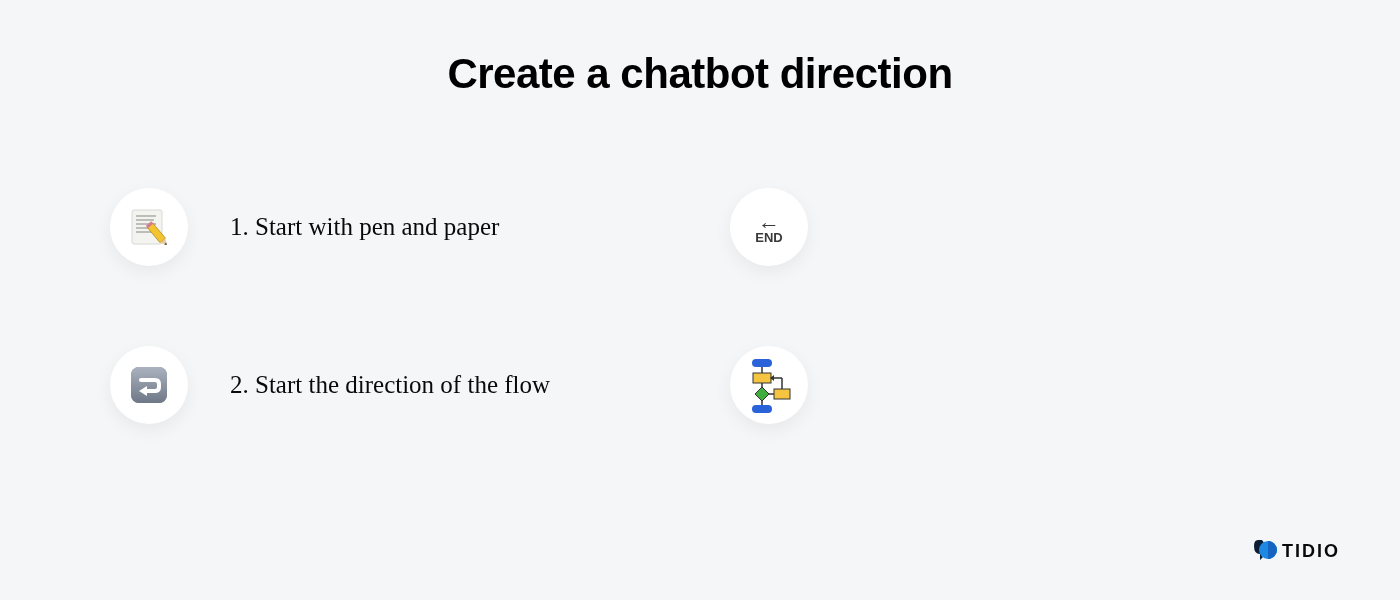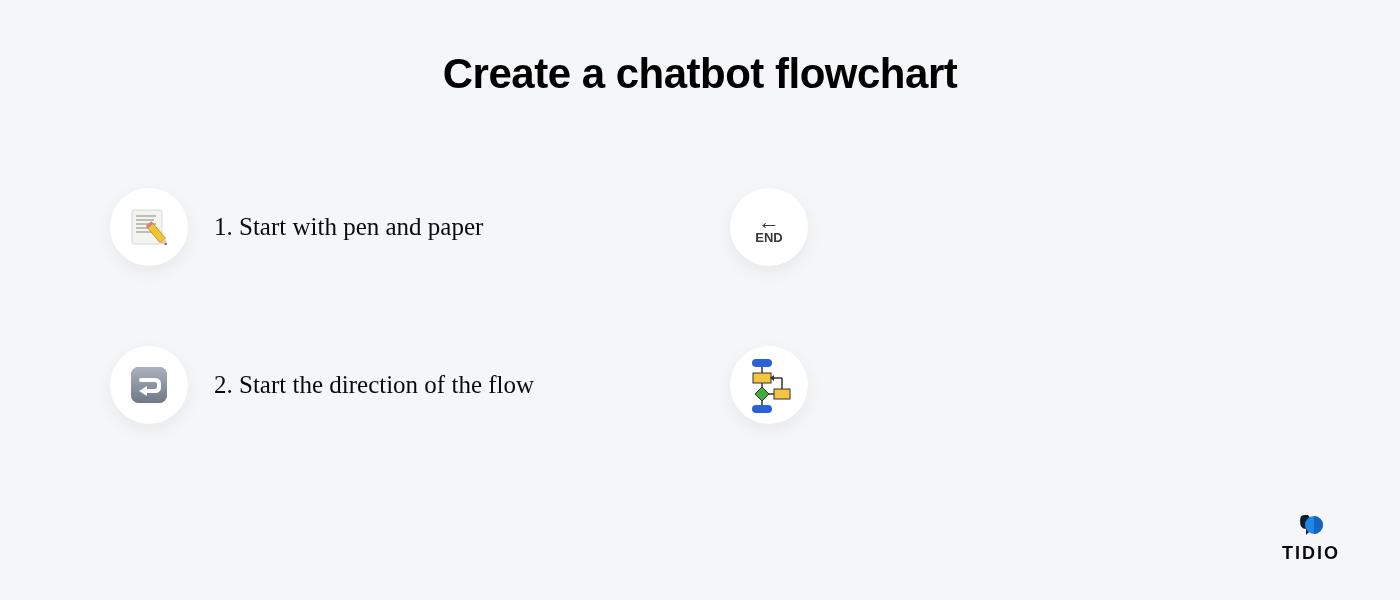--- a/index.html
+++ b/index.html
@@ -42,20 +42,21 @@
     align-items: center;
     justify-content: center;
     flex-shrink: 0;
   }
   .item-text {
     font-size: 25px;
     line-height: 1.35;
     font-family: Georgia, 'Times New Roman', serif;
     color: #0a0a0a;
     max-width: 420px;
+    margin-left: 16px;
   }
   .item-number {
     display: inline;
   }
   .end-icon {
     font-family: Arial, sans-serif;
     font-weight: 700;
     font-size: 13px;
     color: #3a3a3a;
     text-align: center;
@@ -71,32 +72,31 @@
     right: 60px;
     bottom: 36px;
     display: flex;
     align-items: center;
     gap: 4px;
     font-family: -apple-system, BlinkMacSystemFont, 'Segoe UI', Arial, sans-serif;
     font-weight: 700;
     font-size: 18px;
     letter-spacing: 2px;
     color: #0a0a0a;
-    flex-direction: column;
   }
   .brand-mark {
     width: 26px;
     height: 26px;
     position: relative;
   }
 </style>
 </head>
 <body>
 
-<h1 class="title">Create a chatbot flowchart</h1>
+<h1 class="title">Create a chatbot direction</h1>
 
 <div class="grid">
 
   <div class="item">
     <div class="icon-circle">
       <svg width="46" height="46" viewBox="0 0 46 46">
         <rect x="6" y="6" width="30" height="34" rx="2" fill="#f3f3f0" stroke="#d8d8d4" stroke-width="1"></rect>
         <line x1="10" y1="12" x2="30" y2="12" stroke="#9a9a96" stroke-width="1.2"></line>
         <line x1="10" y1="16" x2="28" y2="16" stroke="#9a9a96" stroke-width="1.2"></line>
         <line x1="10" y1="20" x2="30" y2="20" stroke="#9a9a96" stroke-width="1.2"></line>

